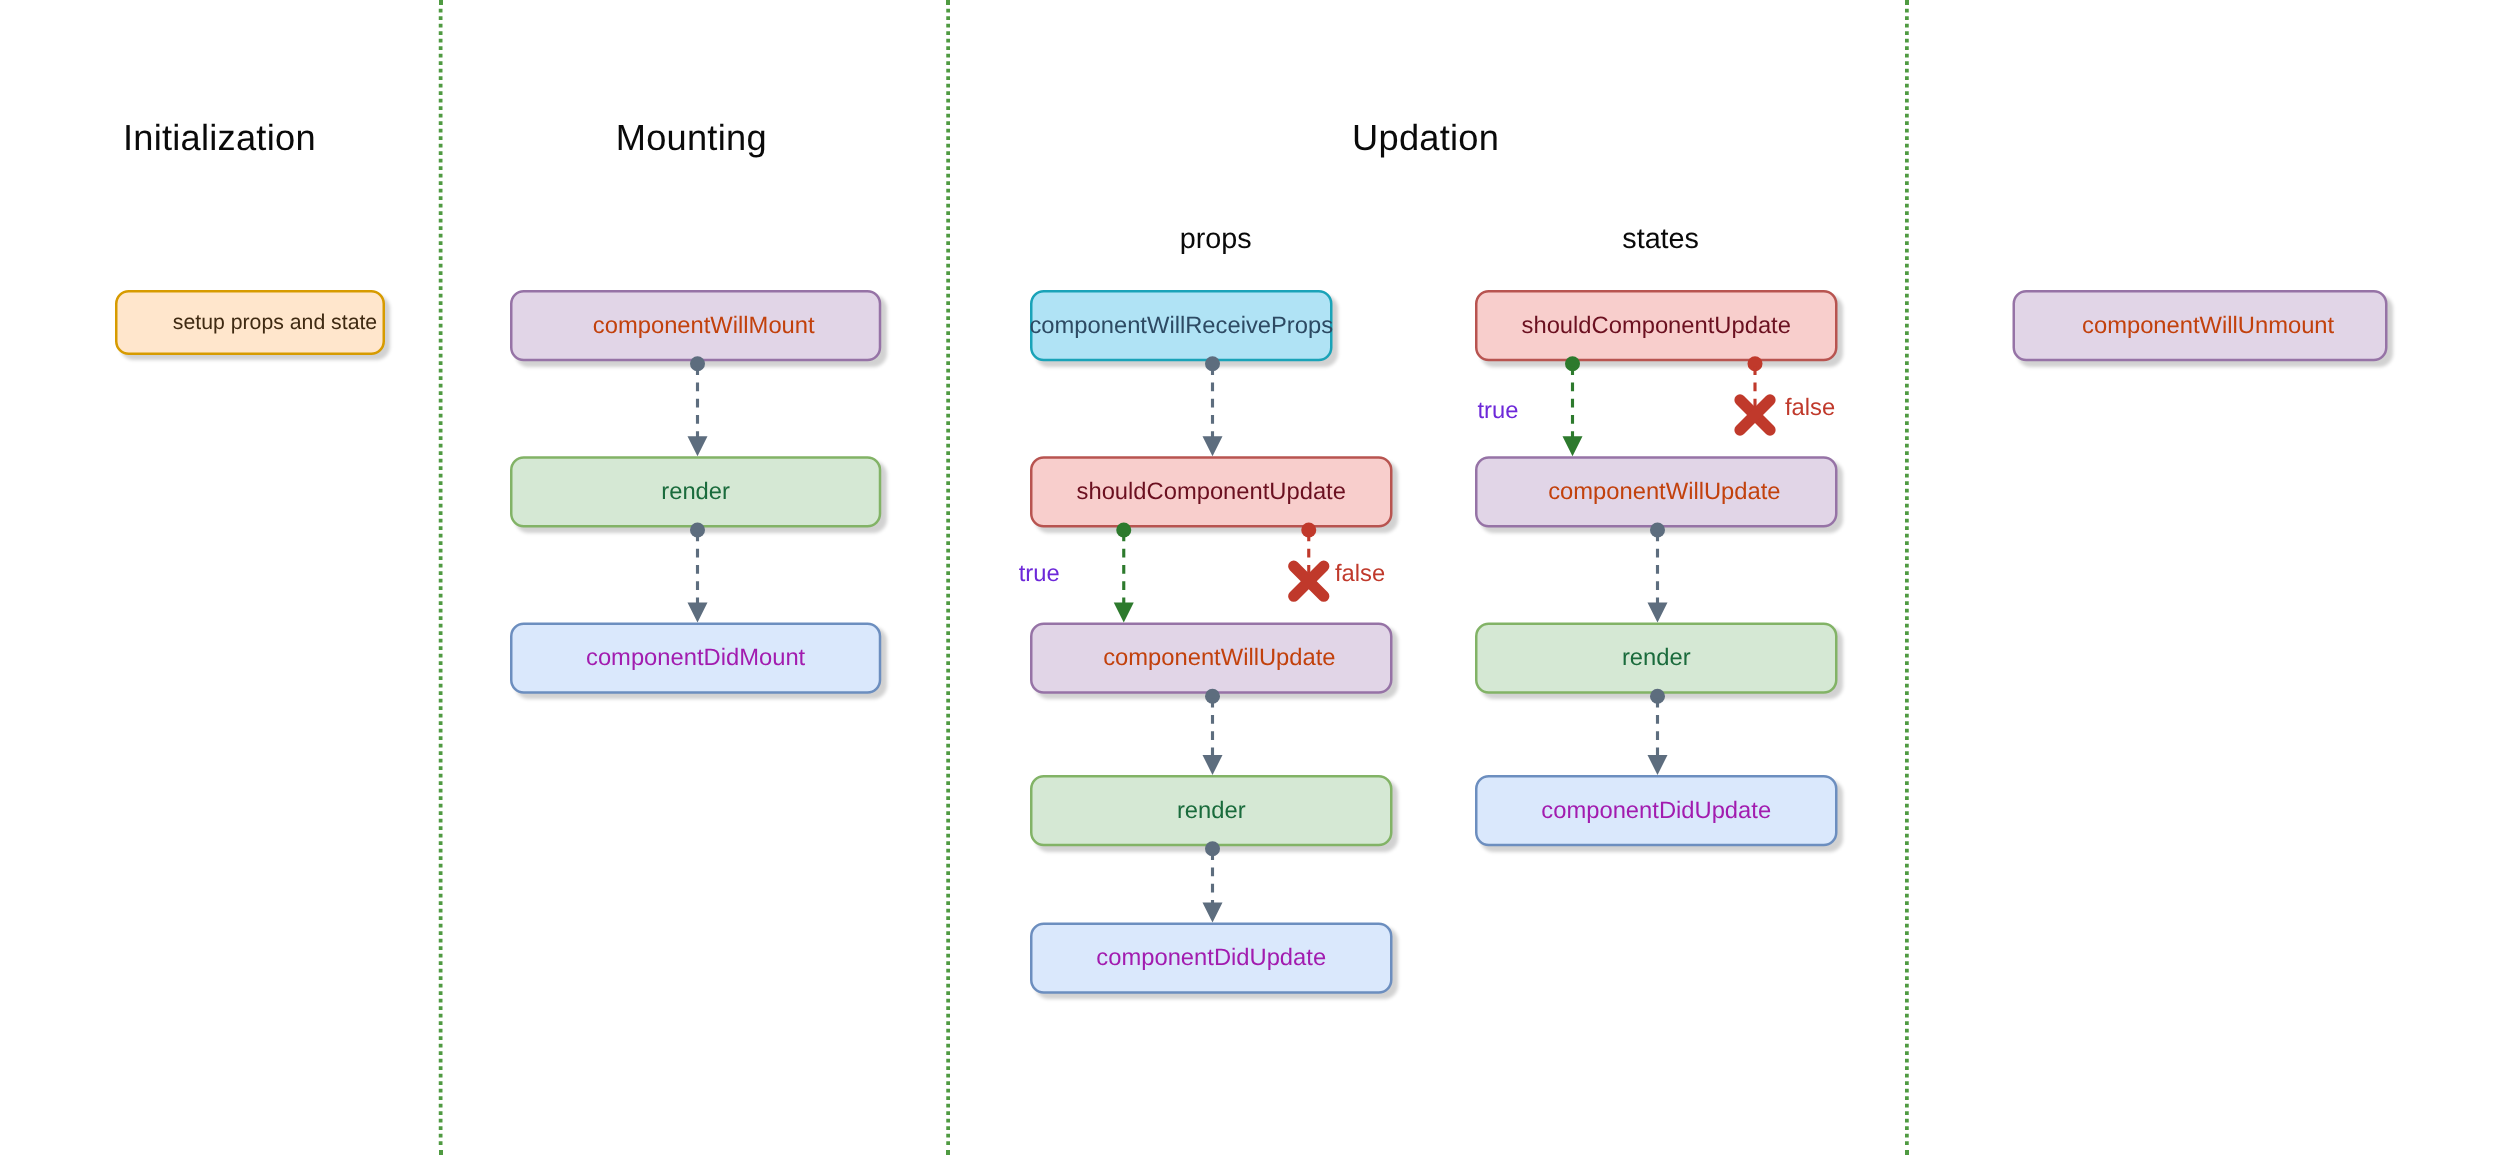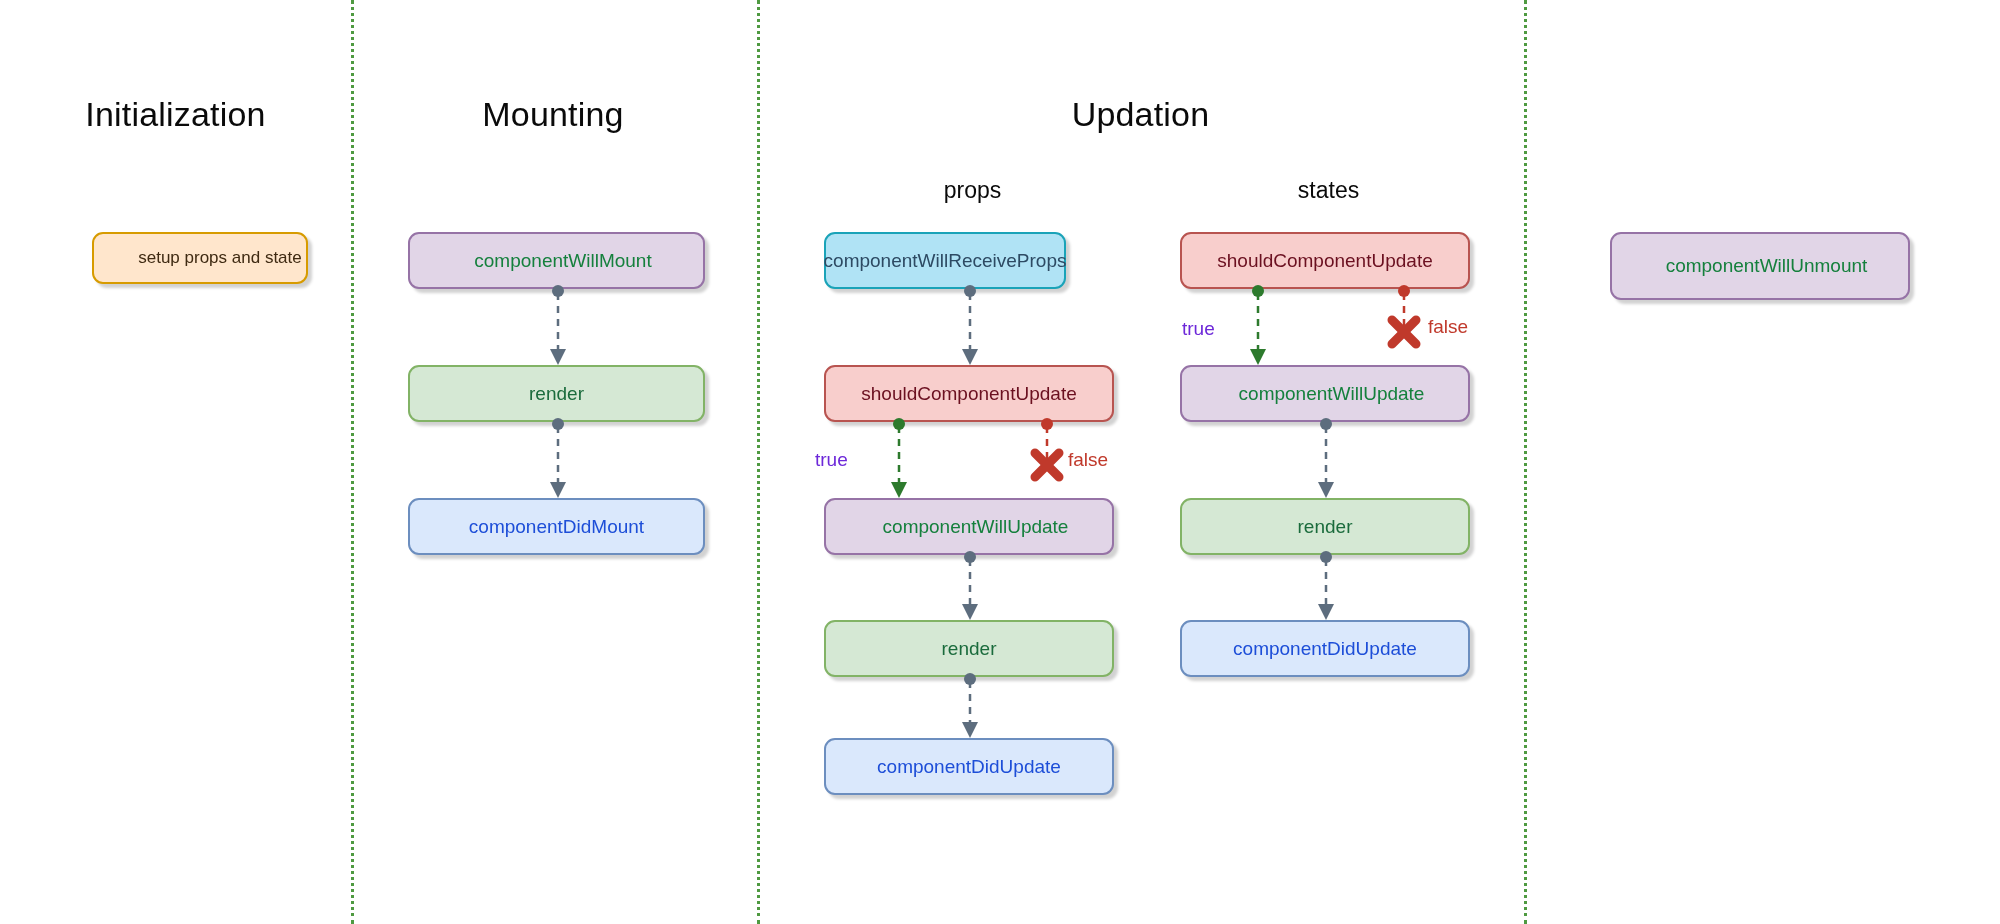--- a/index.html
+++ b/index.html
@@ -14,21 +14,21 @@
 
   
   .divider{
     position:absolute;top:0;width:0;height:924px;
     border-left:3px dotted #4f9a41;
   }
 
   
   .phase-title{
     position:absolute;
-    font-size:34px;
+    font-size:29px;
     color:#0a0a0a;
     text-align:center;
     white-space:nowrap;
     letter-spacing:0.2px;
   }
   
   .sub-title{
     position:absolute;
     font-size:23px;
     color:#0a0a0a;
@@ -46,23 +46,23 @@
     display:flex;
     align-items:center;
     justify-content:center;
     font-size:19px;
     box-shadow:4px 4px 3px rgba(0,0,0,0.18);
     white-space:nowrap;
   }
   .node.small{font-size:17px;padding-left:40px;}
 
   .n-orange{background:#ffe6cc;border-color:#d79b00;color:#3f2a12;}
-  .n-purple{background:#e1d5e7;border-color:#9673a6;color:#15803d;padding-left:13px;}
+  .n-purple{background:#e1d5e7;border-color:#9673a6;color:#c2410c;padding-left:13px;}
   .n-green {background:#d5e8d4;border-color:#82b366;color:#1a6b3c;}
-  .n-blue  {background:#dae8fc;border-color:#6c8ebf;color:#1d4ed8;}
+  .n-blue  {background:#dae8fc;border-color:#6c8ebf;color:#a21caf;}
   .n-cyan  {background:#b0e3f5;border-color:#1aa3b8;color:#2d4a63;}
   .n-red   {background:#f8cecc;border-color:#b85450;color:#6b1020;}
 
   
   .conn{position:absolute;}
   .conn svg{display:block;overflow:visible;}
 
   
   .branch-label{
     position:absolute;
@@ -193,15 +193,15 @@
     </svg>
   </div>
   <div class="conn" style="left:1306px; top:552px;">
     <svg width="40" height="71" viewBox="0 0 40 71">
       <circle cx="20" cy="5" r="6" fill="#5d6d7e"></circle>
       <line x1="20" y1="7" x2="20" y2="55" stroke="#5d6d7e" stroke-width="2.5" stroke-dasharray="7,6"></line>
       <polygon points="20,68 12,52 28,52" fill="#5d6d7e"></polygon>
     </svg>
   </div>
 
-  <div class="node n-purple" style="left:1610px; top:232px; width:300px; height:68px;">componentWillUnmount</div>
+  <div class="node n-purple" style="left:1610px; top:232px; width:300px; height:57px;">componentWillUnmount</div>
 
 </div>
 
 </body></html>

